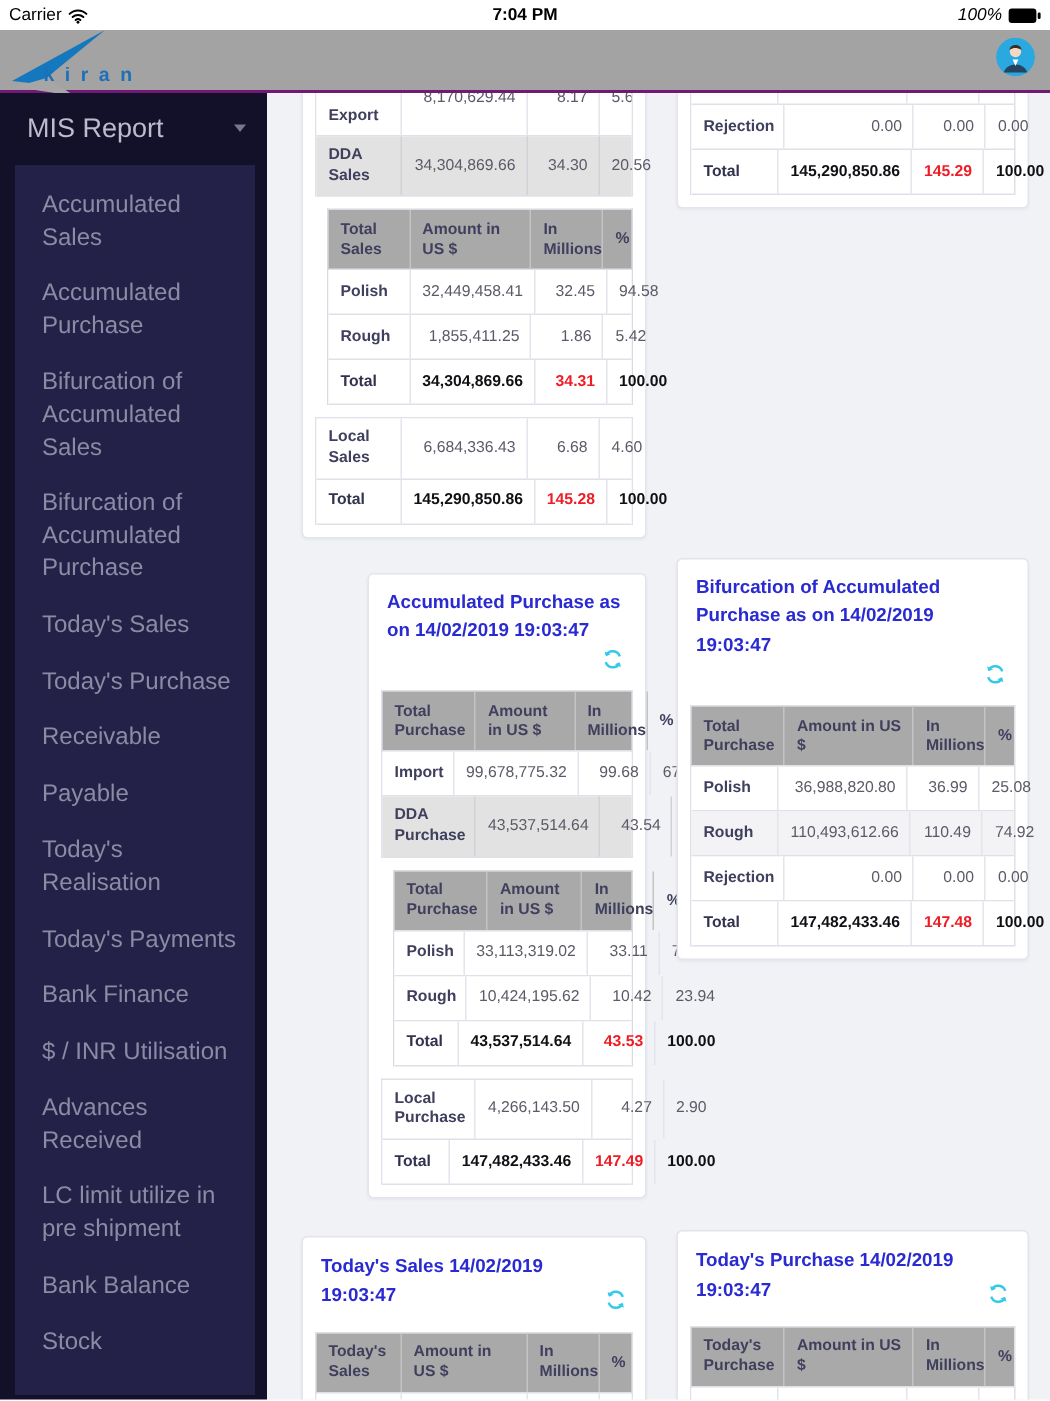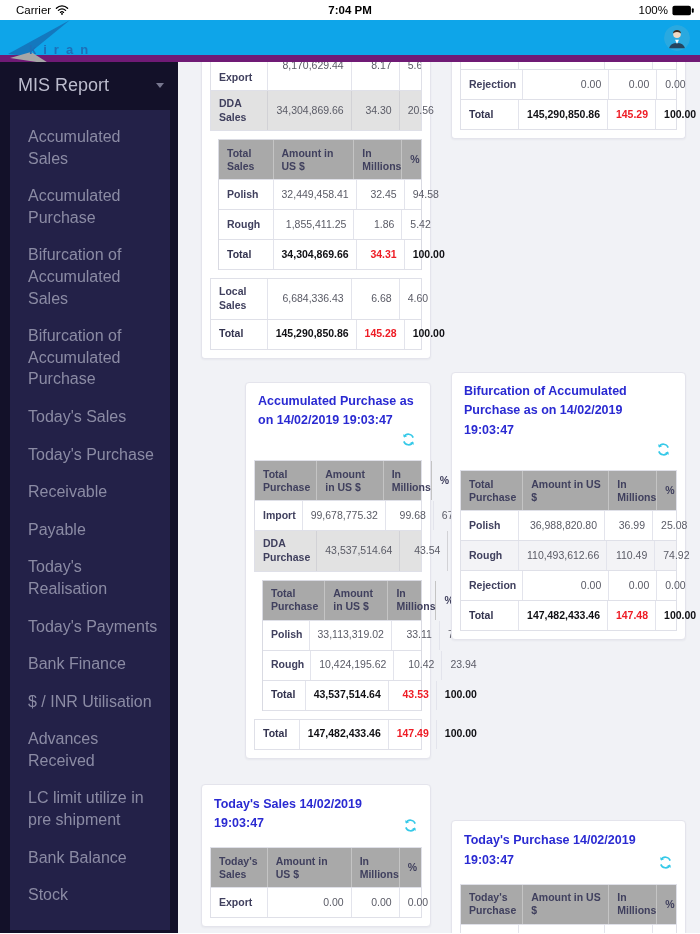--- a/index.html
+++ b/index.html
@@ -2,27 +2,27 @@
 <html><head>
 <meta charset="utf-8">
 <style>
   * { margin:0; padding:0; box-sizing:border-box; }
   html,body { width:700px; height:934px; overflow:hidden; background:#fff;
     font-family:"Liberation Sans", sans-serif; }
 
   
   .statusbar { height:20px; background:#fff; display:flex; align-items:center;
     padding:0 6px; font-size:11.5px; color:#000; position:relative; z-index:30; }
-  .sb-left { display:flex; align-items:flex-start; gap:4px;margin-left:10px; }
+  .sb-left { display:flex; align-items:center; gap:4px; }
   .sb-time { position:absolute; left:0; right:0; text-align:center; font-weight:bold; }
-  .sb-right { margin-left:auto; display:flex; align-items:center; gap:4px; position:relative; z-index:2; }
-
-  
-  .header { height:42px; background:#0ea5e9; position:relative; z-index:30;
-    border-bottom:7px solid #701a75; }
+  .sb-right { margin-left:auto; display:flex; align-items:center; gap:4px; position:relative; z-index:2;font-style:italic; }
+
+  
+  .header { height:42px; background:#a3a3a3; position:relative; z-index:30;
+    border-bottom:2px solid #701a75; }
   .logo { position:absolute; left:8px; top:0px; }
   .avatar { position:absolute; right:10px; top:5px; width:26px; height:26px;
     border-radius:50%; overflow:hidden; cursor:pointer; }
 
   
   .body-wrap { display:flex; height:871px; }
   .sidebar { flex:0 0 178px; background:#131129; color:#8b8ba4; overflow:hidden; }
   .mis-row { display:flex; align-items:center; padding:13px 14px 10px 18px;
     color:#bcbccd; font-size:18px; cursor:pointer; }
   .mis-caret { margin-left:auto; width:0; height:0; border-left:4.5px solid transparent;
@@ -283,20 +283,26 @@
               </div>
               <div class="trow v-total">
                 <div class="tcell lab c0">Total</div>
                 <div class="tcell num c1">43,537,514.64</div>
                 <div class="tcell num c2 red">43.53</div>
                 <div class="tcell num c3">100.00</div>
               </div>
             </div>
         </div>
         <div class="ttable" style="margin-top:0;">
+            <div class="trow">
+              <div class="tcell lab c0">Local Purchase</div>
+              <div class="tcell num c1">4,266,143.50</div>
+              <div class="tcell num c2">4.27</div>
+              <div class="tcell num c3">2.90</div>
+            </div>
             <div class="trow v-total">
               <div class="tcell lab c0">Total</div>
               <div class="tcell num c1">147,482,433.46</div>
               <div class="tcell num c2 red">147.49</div>
               <div class="tcell num c3">100.00</div>
             </div>
           </div>
       </div>
 
       <div class="card" id="card-today-sales">

